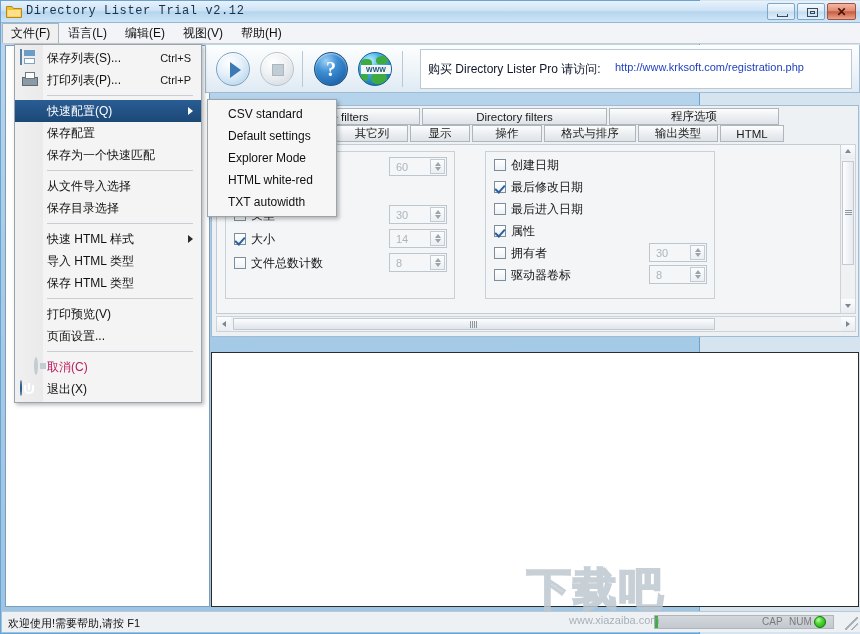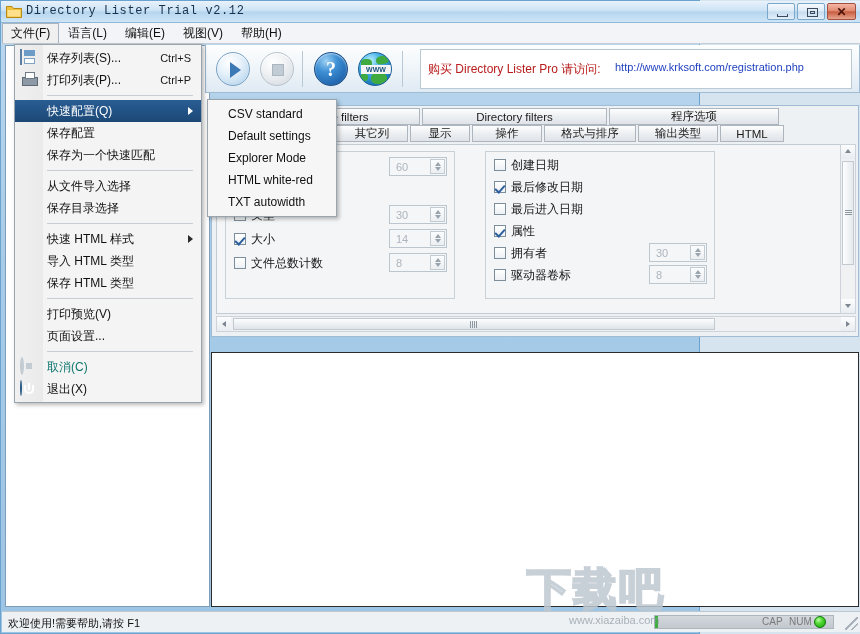--- a/index.html
+++ b/index.html
@@ -134,21 +134,21 @@
     position:absolute;left:2px;top:12px;width:30px;height:9px;
     background:#f4f4f4; color:#17527f; font-size:7px; font-weight:bold;
     letter-spacing:0px; text-align:center; line-height:9px;
     font-family:"Liberation Sans",sans-serif;
   }
   #promo-box {
     position:absolute; left:214px; top:4px; width:432px; height:40px;
     background:#fff; border:1px solid #b9c9d6;
   }
   #promo-text {
-    position:absolute; left:7px; top:11px; font-size:12px; color:#b91c1c; white-space:nowrap;
+    position:absolute; left:7px; top:11px; font-size:12px; color:#0f172a; white-space:nowrap;
   }
   #promo-link {
     position:absolute; left:194px; top:11px; font-size:11px; color:#1f3fbf;
     white-space:nowrap; cursor:pointer;
     font-family:"Liberation Sans",sans-serif;
   }
 
   
   #left-panel {
     position:absolute; left:4px; top:44px; width:205px; height:562px;
@@ -307,21 +307,21 @@
   #file-menu::before {
     content:''; position:absolute; left:0; top:0; width:28px; height:100%;
     background: linear-gradient(90deg,#f0f0f0,#eaeaea);
   }
   .mrow {
     position:relative; height:22px; display:flex; align-items:center;
     padding-left:32px; font-size:12px; color:#101010; cursor:default;
     white-space:nowrap;
   }
   .mrow.sel { background: linear-gradient(180deg,#2a5d94 0%,#1b4876 100%); color:#fff; }
-  .mrow.dis { color:#0f766e; }
+  .mrow.dis { color:#be185d;text-align:right; }
   .mrow .accel { position:absolute; right:10px; font-size:11px; color:#1a1a1a; }
   .mrow .submark {
     position:absolute; right:8px; width:0;height:0;
     border-top:4px solid transparent;border-bottom:4px solid transparent;border-left:5px solid #2b2b2b;
   }
   .mrow.sel .submark { border-left-color:#ffffff; }
   .msep { height:1px; margin:4px 8px 4px 32px; background:#c8ced4; }
   .micon { position:absolute; left:5px; top:3px; width:18px; height:16px; }
 
   

